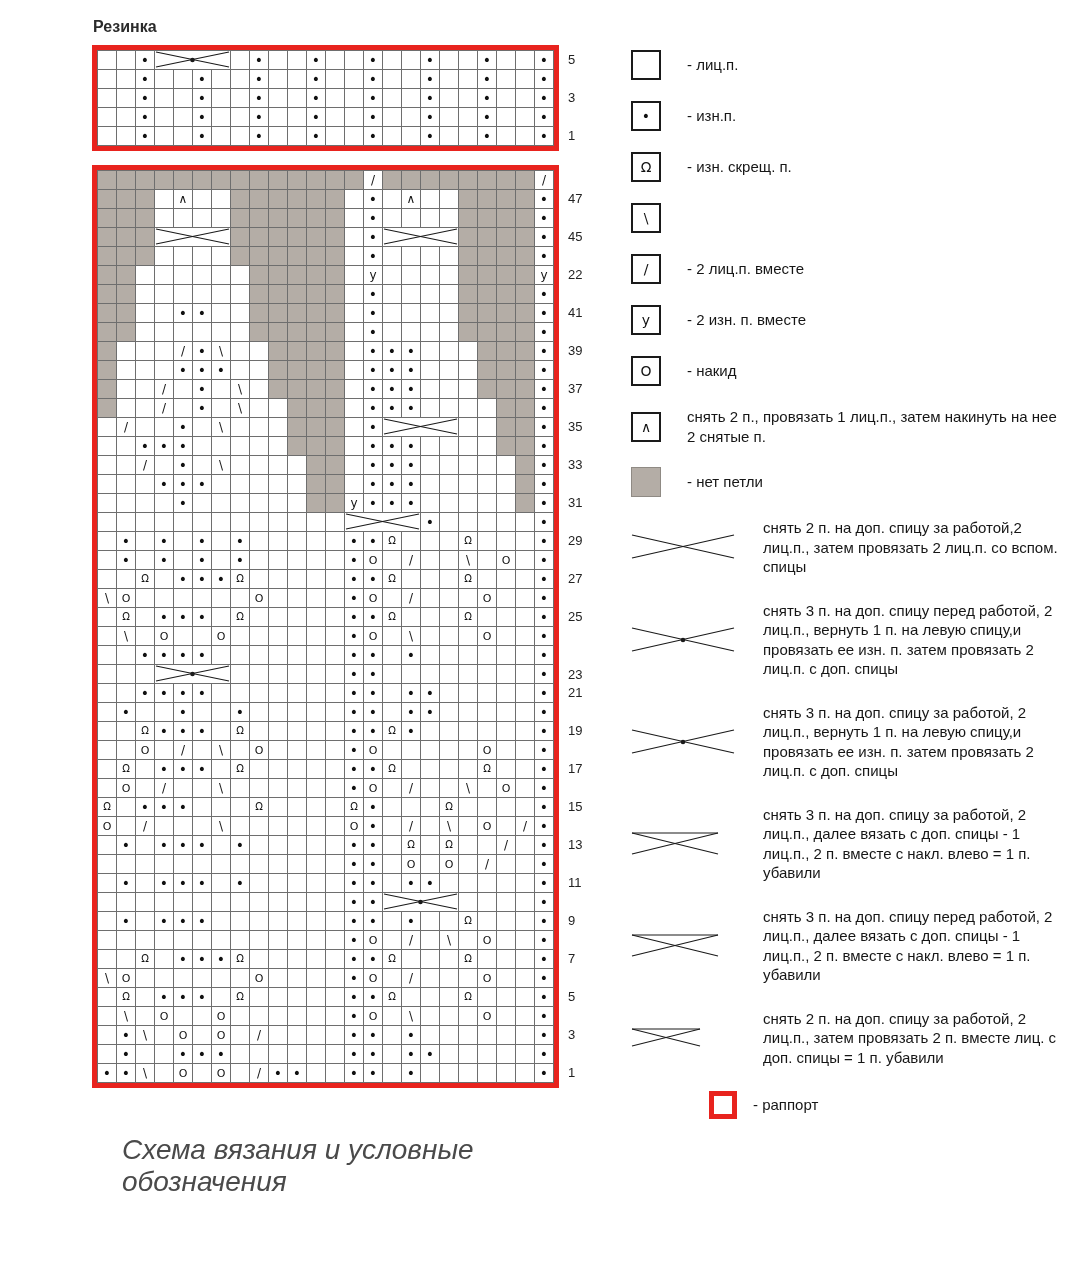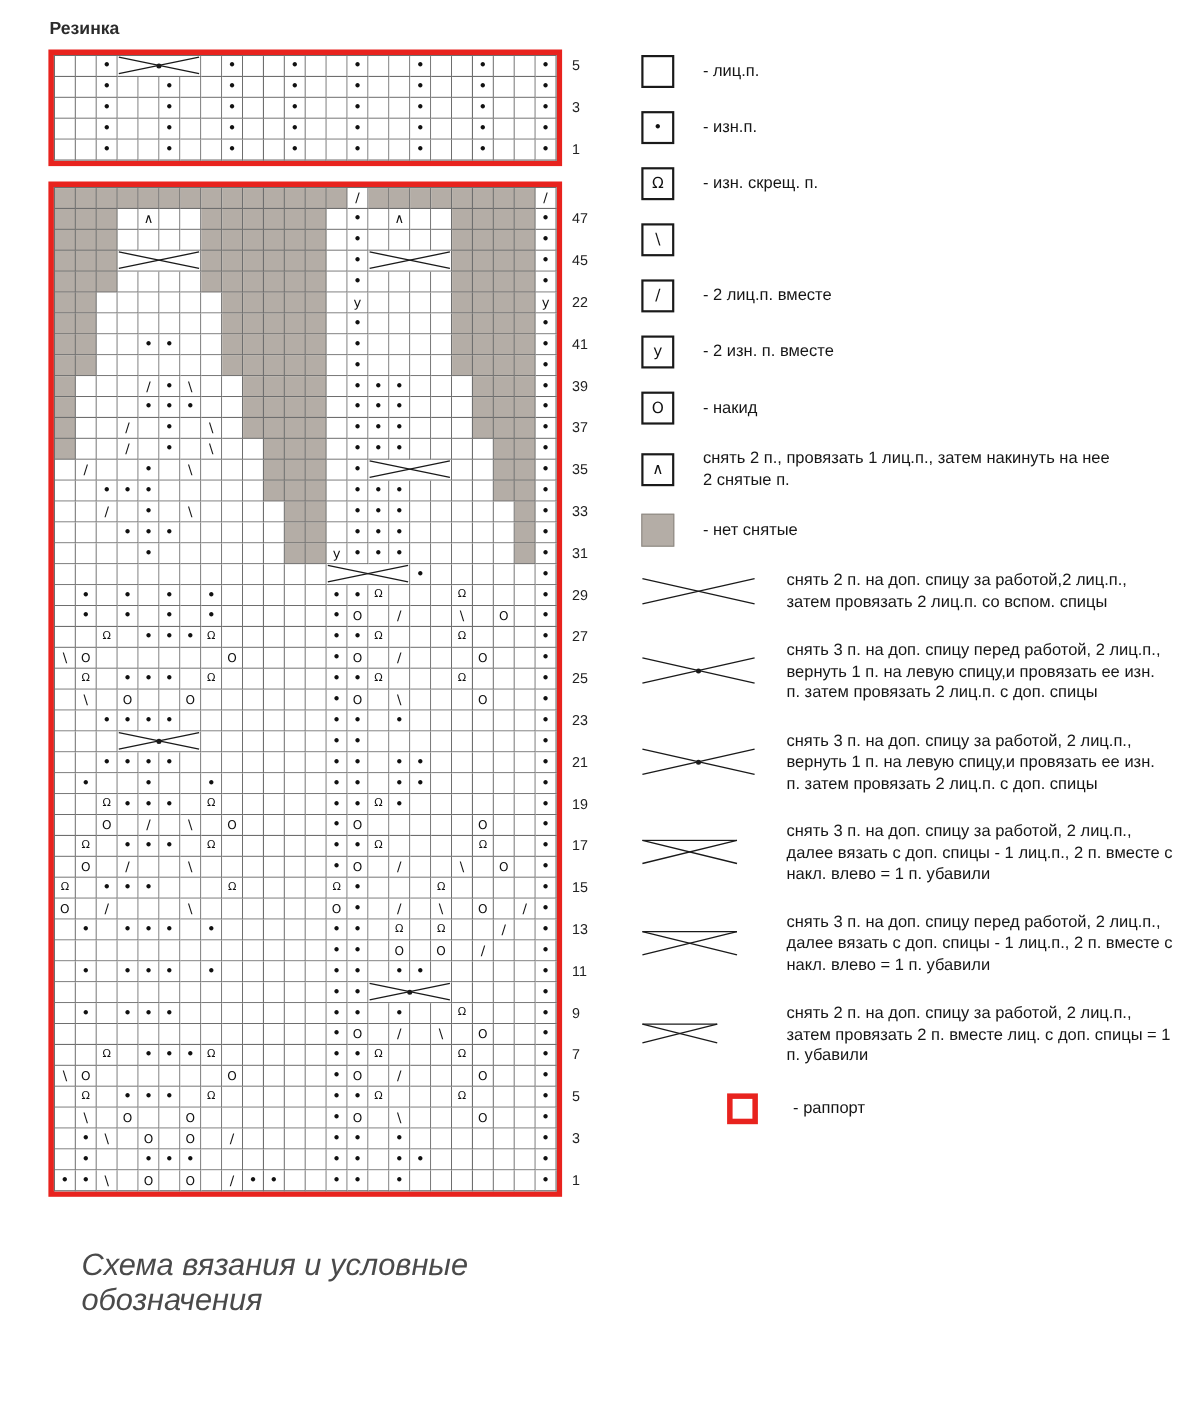--- a/index.html
+++ b/index.html
@@ -1,17 +1,17 @@
 <!DOCTYPE html>
 <html><head>
 <meta charset="utf-8">
 <style>
   html,body{margin:0;padding:0;background:#ffffff;}
   body{width:1080px;min-height:1278px;font-family:"Liberation Sans",sans-serif;color:#1c1c1c;}
-  .layout{display:flex;align-items:flex-start;padding:10px 0 0 44px;box-sizing:border-box;}
+  .layout{display:flex;align-items:flex-start;padding:10px 0 0 44px;box-sizing:border-box;margin-left:48px;}
   .charts-col{width:525px;flex:none;}
   .legend-col{flex:1;padding:40px 14px 0 14px;}
 
   .chart-title{font-size:16px;font-weight:bold;color:#2b2b2b;margin:8px 0 9px 1px;}
   .chart-row{display:flex;align-items:flex-start;margin-bottom:14px;}
   .grid-box{border:5px solid #e8231e;background:#fff;flex:none;}
   .grid-inner{display:grid;border-top:1px solid #6e6e6e;border-left:1px solid #6e6e6e;}
   .cell{width:19px;height:19px;box-sizing:border-box;border-right:1px solid #6e6e6e;border-bottom:1px solid #6e6e6e;
         display:flex;align-items:center;justify-content:center;font-family:"DejaVu Sans",sans-serif;
         font-size:11px;line-height:1;color:#111;background:#fff;}
@@ -27,21 +27,21 @@
 
   .legend-item{display:flex;align-items:center;margin-bottom:21px;}
   .legend-item.cable{margin-bottom:24px;align-items:center;justify-content:space-between;}
   .legend-sym{flex:none;display:flex;align-items:center;}
   .legend-item.simple .legend-sym{width:56px;}
   .legend-item.cable .legend-sym{width:132px;}
   .sq{width:30px;height:30px;box-sizing:border-box;border:2px solid #1a1a1a;background:#fff;
       display:flex;align-items:center;justify-content:center;font-family:"DejaVu Sans",sans-serif;font-size:14px;color:#111;}
   .sq.gray{background:#b4ada6;border:1px solid #8f8a84;}
   .rapport-sq{width:28px;height:28px;box-sizing:border-box;border:5px solid #e8231e;background:#fff;}
-  .legend-item.rapport{margin:14px 0 0 78px;gap:16px;}
+  .legend-item.rapport{margin:14px 0 0 78px;}
   .legend-text{font-size:15px;line-height:1.3;color:#161616;max-width:372px;}
 
   .caption{font-style:italic;font-size:28px;color:#4a4a4a;margin:46px 0 0 30px;}
 </style>
 </head>
 <body>
 
 <div class="layout">
 
   <div class="charts-col">
@@ -1365,21 +1365,21 @@
               <div class="rowlabel" style="top: 100px;">22</div>
               <div class="rowlabel" style="top: 138px;">41</div>
               <div class="rowlabel" style="top: 176px;">39</div>
               <div class="rowlabel" style="top: 214px;">37</div>
               <div class="rowlabel" style="top: 252px;">35</div>
               <div class="rowlabel" style="top: 290px;">33</div>
               <div class="rowlabel" style="top: 328px;">31</div>
               <div class="rowlabel" style="top: 366px;">29</div>
               <div class="rowlabel" style="top: 404px;">27</div>
               <div class="rowlabel" style="top: 442px;">25</div>
-              <div class="rowlabel" style="top: 480px;">23</div>
+              <div class="rowlabel" style="top: 500px;">23</div>
               <div class="rowlabel" style="top: 518px;">21</div>
               <div class="rowlabel" style="top: 556px;">19</div>
               <div class="rowlabel" style="top: 594px;">17</div>
               <div class="rowlabel" style="top: 632px;">15</div>
               <div class="rowlabel" style="top: 670px;">13</div>
               <div class="rowlabel" style="top: 708px;">11</div>
               <div class="rowlabel" style="top: 746px;">9</div>
               <div class="rowlabel" style="top: 784px;">7</div>
               <div class="rowlabel" style="top: 822px;">5</div>
               <div class="rowlabel" style="top: 860px;">3</div>
@@ -1437,21 +1437,21 @@
       <div class="legend-item simple">
         <div class="legend-sym">
           <div class="sq">∧</div>
         </div>
         <div class="legend-text">снять 2 п., провязать 1 лиц.п., затем накинуть на нее 2 снятые п.</div>
       </div>
       <div class="legend-item simple">
         <div class="legend-sym">
           <div class="sq gray"></div>
         </div>
-        <div class="legend-text">- нет снятые</div>
+        <div class="legend-text">- нет петли</div>
       </div>
       <div class="legend-item cable">
         <div class="legend-sym">
           <svg width="104" height="26" xmlns="http://www.w3.org/2000/svg">
             <line x1="1" y1="24" x2="103" y2="1" stroke="#1a1a1a" stroke-width="1.2"></line>
             <line x1="1" y1="1" x2="103" y2="24" stroke="#1a1a1a" stroke-width="1.2"></line>
           </svg>
         </div>
         <div class="legend-text">снять 2 п. на доп. спицу за работой,2 лиц.п., затем провязать 2 лиц.п. со вспом. спицы</div>
       </div>

